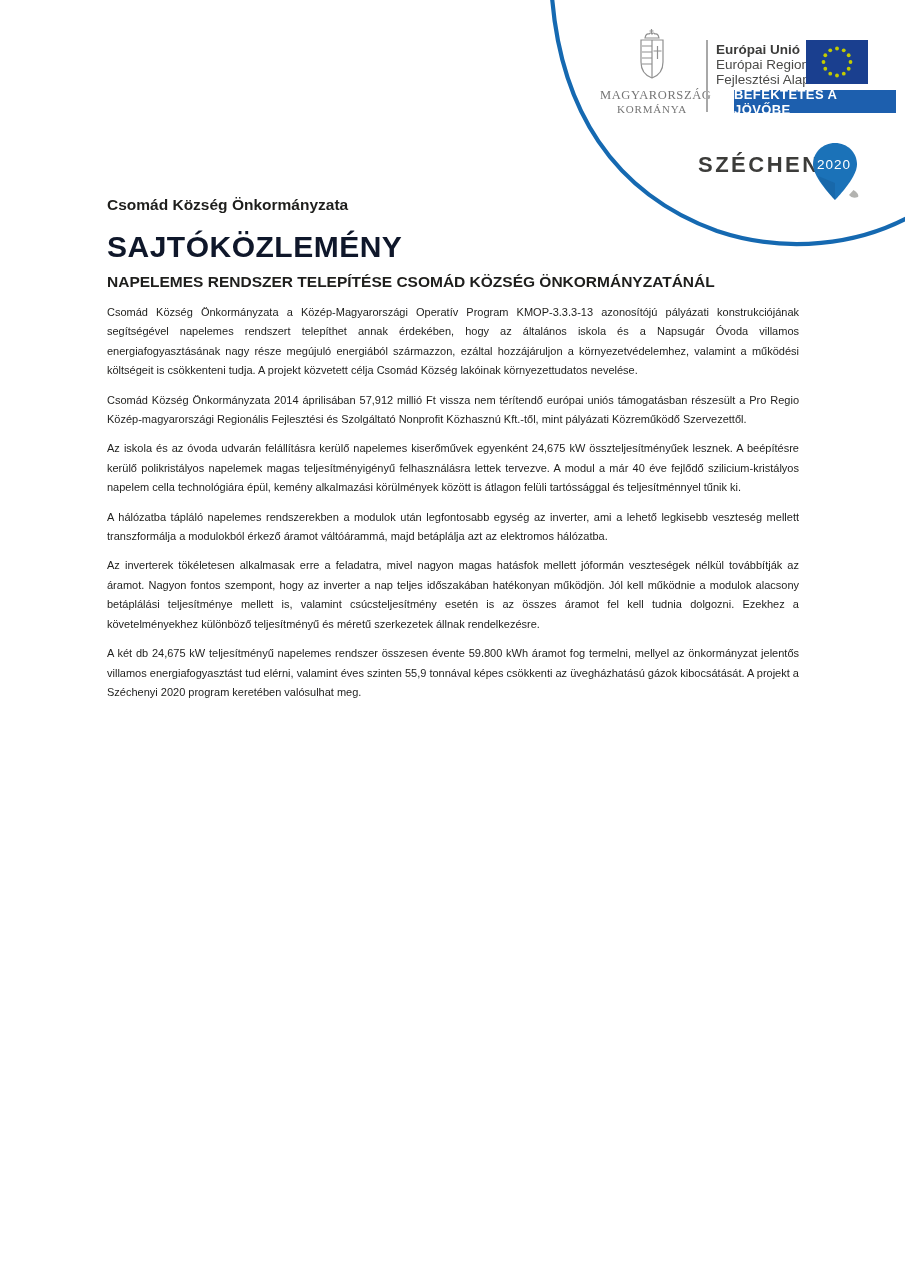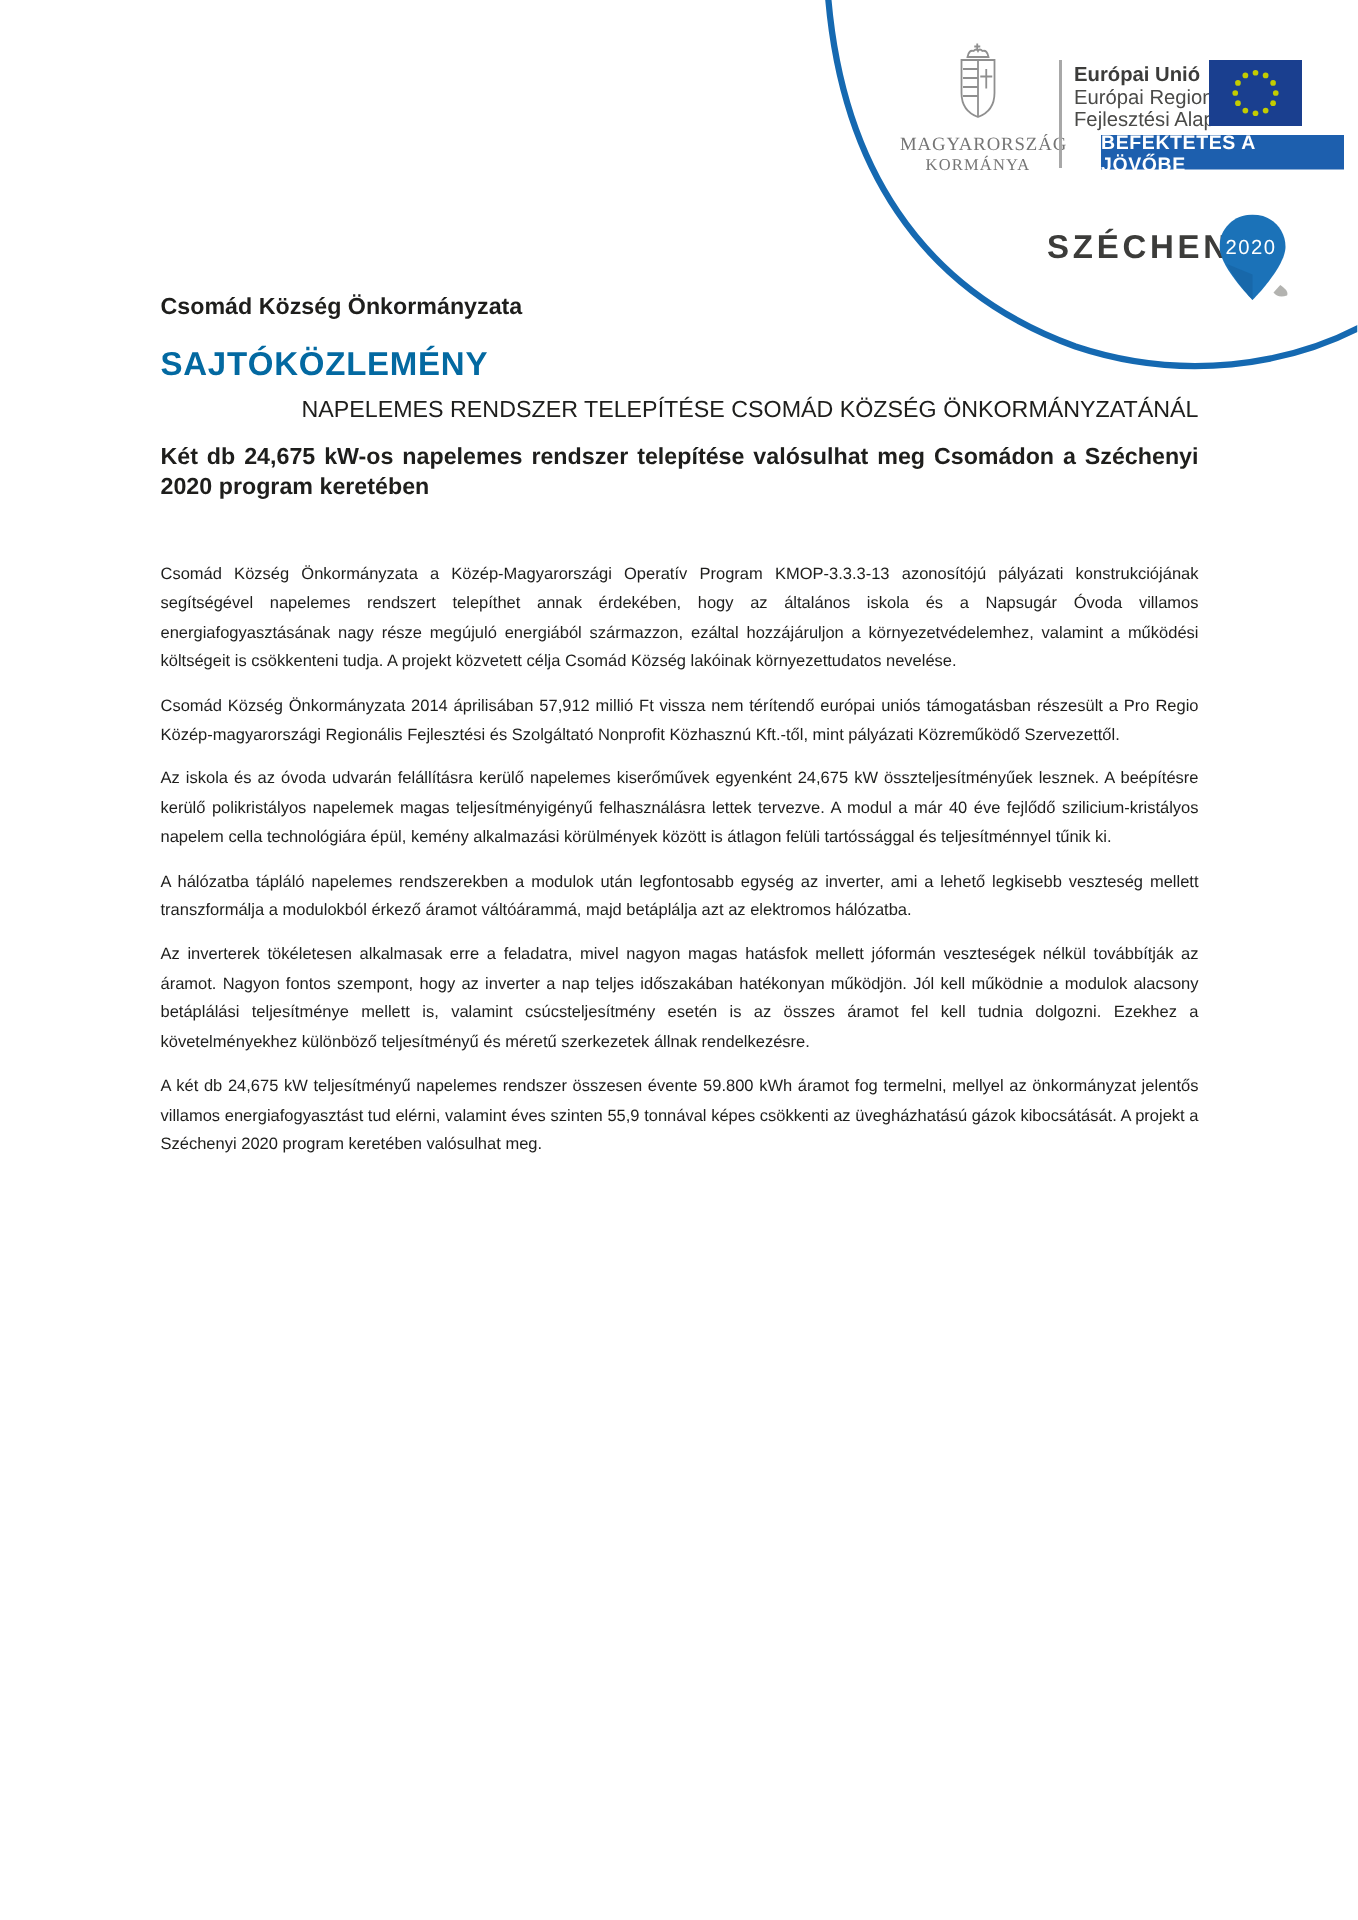--- a/index.html
+++ b/index.html
@@ -37,22 +37,22 @@
   }
   .pin-wrap { position: absolute; left: 115px; top: -6px; width: 46px; height: 62px; }
   .pin-year {
     position: absolute; left: 0; top: 14px; width: 42px; text-align: center;
     color: #ffffff; font-size: 13.5px; font-weight: 400; letter-spacing: 1px;
   }
   
   .content { position: absolute; left: 107px; top: 196px; width: 692px; color: #1e1e1c; }
   .doc-date { font-size: 15.5px; margin-bottom: 12px; }
   .doc-org { font-size: 15.5px; font-weight: bold; margin-bottom: 16px; }
-  .doc-title { font-size: 22px; font-weight: bold; color: #0369a1; letter-spacing: 0.5px; margin-bottom: 9px; }
-  .doc-headline { font-size: 15.5px; font-weight: normal; margin-bottom: 12px; text-align: right; }
+  .doc-title { font-size: 30px; font-weight: bold; color: #0f172a; letter-spacing: 0.5px; margin-bottom: 9px; }
+  .doc-headline { font-size: 15.5px; font-weight: bold; margin-bottom: 12px; }
   .doc-subheadline { font-size: 15.5px; font-weight: bold; line-height: 20px; text-align: justify; margin-bottom: 39px; }
   .body-text p { font-size: 11px; line-height: 19.4px; text-align: justify; margin-bottom: 10px; }
 </style>
 </head>
 <body>
 
 <div class="page">
 
   <svg class="arc-svg" width="905" height="270" viewBox="0 0 905 270">
     <path d="M552,-3 C561,108 612,193 717,231 C789,255 859,243 907,218" fill="none" stroke="#1569b1" stroke-width="4.2"></path>
@@ -112,21 +112,20 @@
         <path d="M22,57 C22,57 10,44 5,33 L22,40 Z" fill="#15619f" opacity="0.55"></path>
       </svg>
       <div class="pin-year">2020</div>
     </div>
   </div>
 
   <div class="content">
     <div class="doc-org">Csomád Község Önkormányzata</div>
     <div class="doc-title">SAJTÓKÖZLEMÉNY</div>
     <div class="doc-headline">NAPELEMES RENDSZER TELEPÍTÉSE CSOMÁD KÖZSÉG ÖNKORMÁNYZATÁNÁL</div>
-    <div class="doc-subheadline">Két db 24,675 kW-os napelemes rendszer telepítése valósulhat meg Csomádon a Széchenyi 2020 program keretében</div>
     <div class="body-text">
       <p>Csomád Község Önkormányzata a Közép-Magyarországi Operatív Program KMOP-3.3.3-13 azonosítójú pályázati konstrukciójának segítségével napelemes rendszert telepíthet annak érdekében, hogy az általános iskola és a Napsugár Óvoda villamos energiafogyasztásának nagy része megújuló energiából származzon, ezáltal hozzájáruljon a környezetvédelemhez, valamint a működési költségeit is csökkenteni tudja. A projekt közvetett célja Csomád Község lakóinak környezettudatos nevelése.</p>
       <p>Csomád Község Önkormányzata 2014 áprilisában 57,912 millió Ft vissza nem térítendő európai uniós támogatásban részesült a Pro Regio Közép-magyarországi Regionális Fejlesztési és Szolgáltató Nonprofit Közhasznú Kft.-től, mint pályázati Közreműködő Szervezettől.</p>
       <p>Az iskola és az óvoda udvarán felállításra kerülő napelemes kiserőművek egyenként 24,675 kW összteljesítményűek lesznek. A beépítésre kerülő polikristályos napelemek magas teljesítményigényű felhasználásra lettek tervezve. A modul a már 40 éve fejlődő szilicium-kristályos napelem cella technológiára épül, kemény alkalmazási körülmények között is átlagon felüli tartóssággal és teljesítménnyel tűnik ki.</p>
       <p>A hálózatba tápláló napelemes rendszerekben a modulok után legfontosabb egység az inverter, ami a lehető legkisebb veszteség mellett transzformálja a modulokból érkező áramot váltóárammá, majd betáplálja azt az elektromos hálózatba.</p>
       <p>Az inverterek tökéletesen alkalmasak erre a feladatra, mivel nagyon magas hatásfok mellett jóformán veszteségek nélkül továbbítják az áramot. Nagyon fontos szempont, hogy az inverter a nap teljes időszakában hatékonyan működjön. Jól kell működnie a modulok alacsony betáplálási teljesítménye mellett is, valamint csúcsteljesítmény esetén is az összes áramot fel kell tudnia dolgozni. Ezekhez a követelményekhez különböző teljesítményű és méretű szerkezetek állnak rendelkezésre.</p>
       <p>A két db 24,675 kW teljesítményű napelemes rendszer összesen évente 59.800 kWh áramot fog termelni, mellyel az önkormányzat jelentős villamos energiafogyasztást tud elérni, valamint éves szinten 55,9 tonnával képes csökkenti az üvegházhatású gázok kibocsátását. A projekt a Széchenyi 2020 program keretében valósulhat meg.</p>
     </div>
   </div>
 

